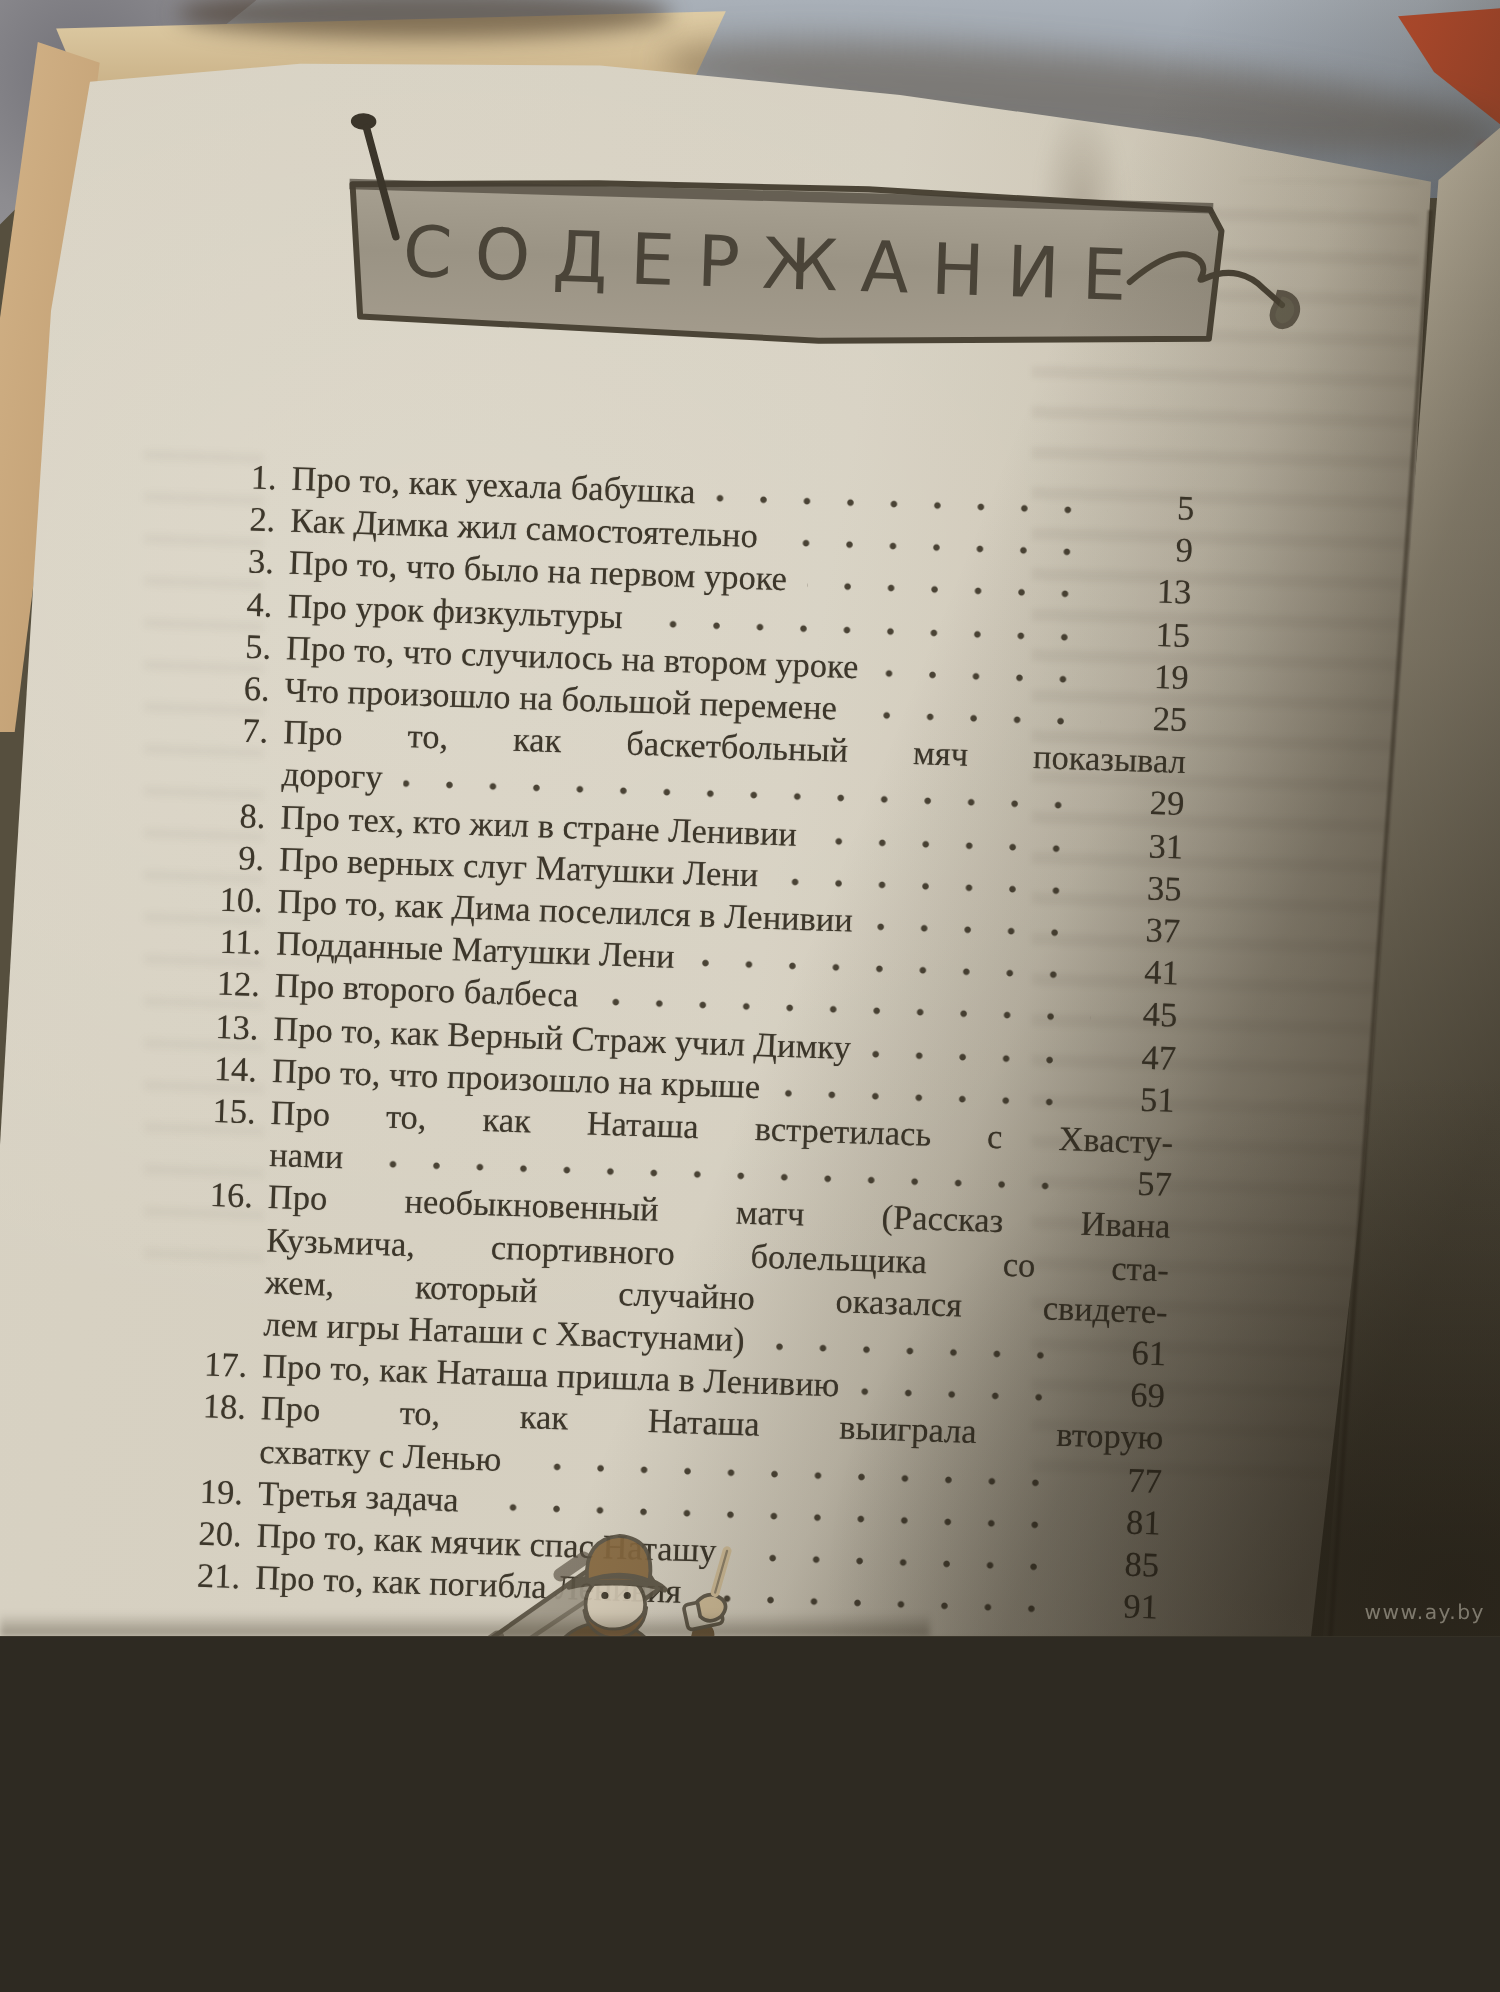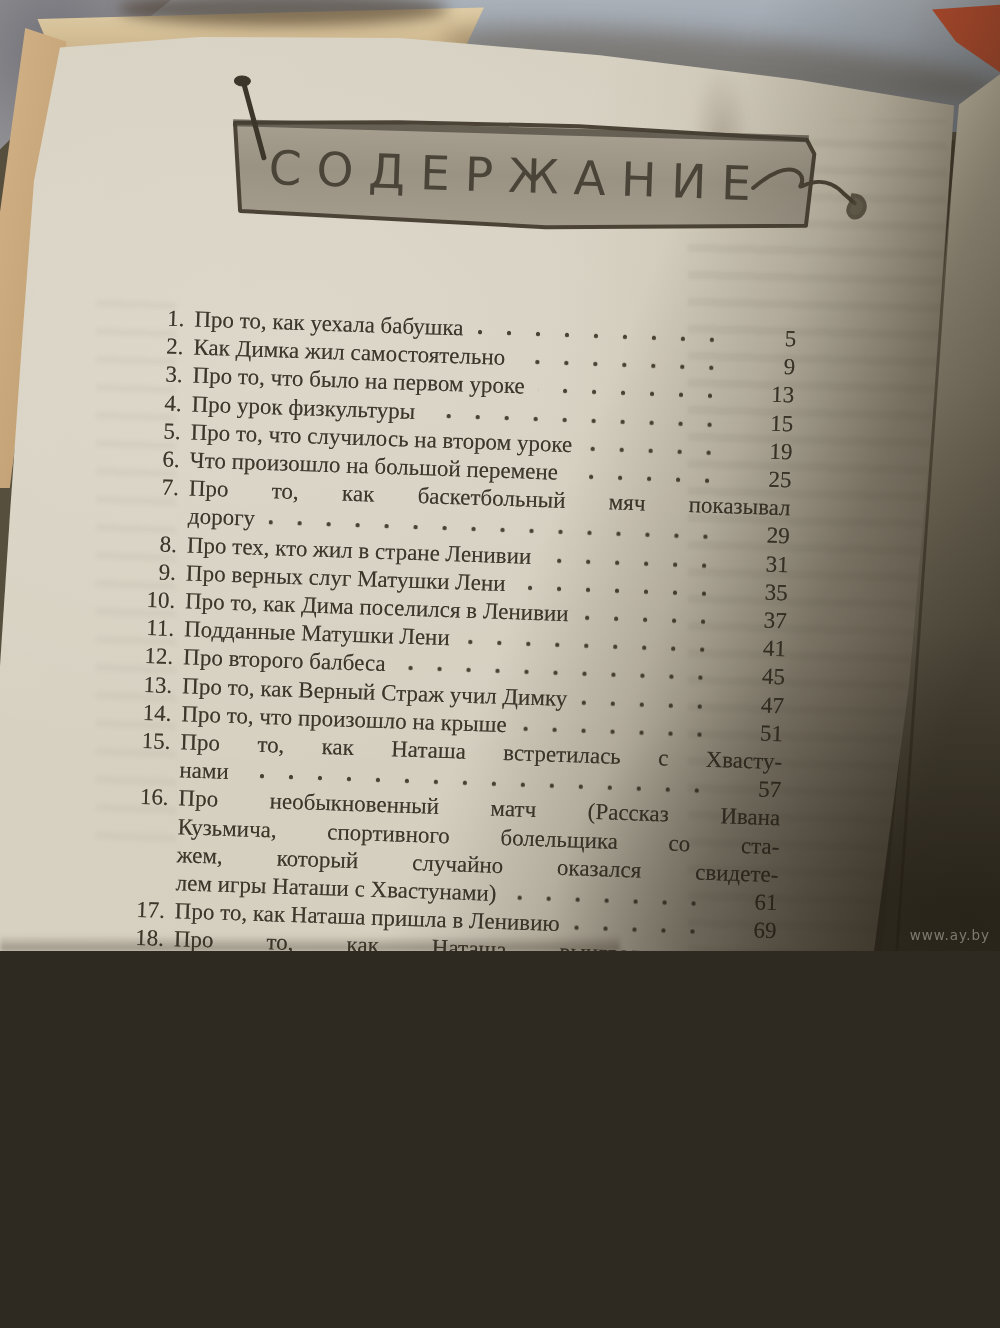--- a/index.html
+++ b/index.html
@@ -1,16 +1,16 @@
 <!DOCTYPE html>
 <html><head>
 <meta charset="utf-8">
 <style>
   html,body{margin:0;padding:0;background:#2e2a22;}
-  .photo{position:relative;width:1000px;height:951px;overflow:hidden;
+  .photo{position:relative;width:1000px;height:1091px;overflow:hidden;
          background:#564f3e;font-family:"Liberation Serif",serif;}
 
   
   .bg-top{position:absolute;left:0;top:0;width:100%;height:132px;z-index:1;
           background:linear-gradient(to bottom,#a9b0b8,#939ba5 55%,#7e8792);}
   .bg-cloth{position:absolute;left:0;top:0;width:190px;height:170px;z-index:2;
             background:radial-gradient(circle at 30% 30%,#77767c 10%,#8d8c90 55%,#97969a);
             clip-path:polygon(0 0,90% 0,34% 50%,0 88%);}
   .bg-tanband{position:absolute;left:28px;top:6px;width:470px;height:72px;z-index:2;
             background:linear-gradient(to bottom,#dfcda6,#c2a77c);

